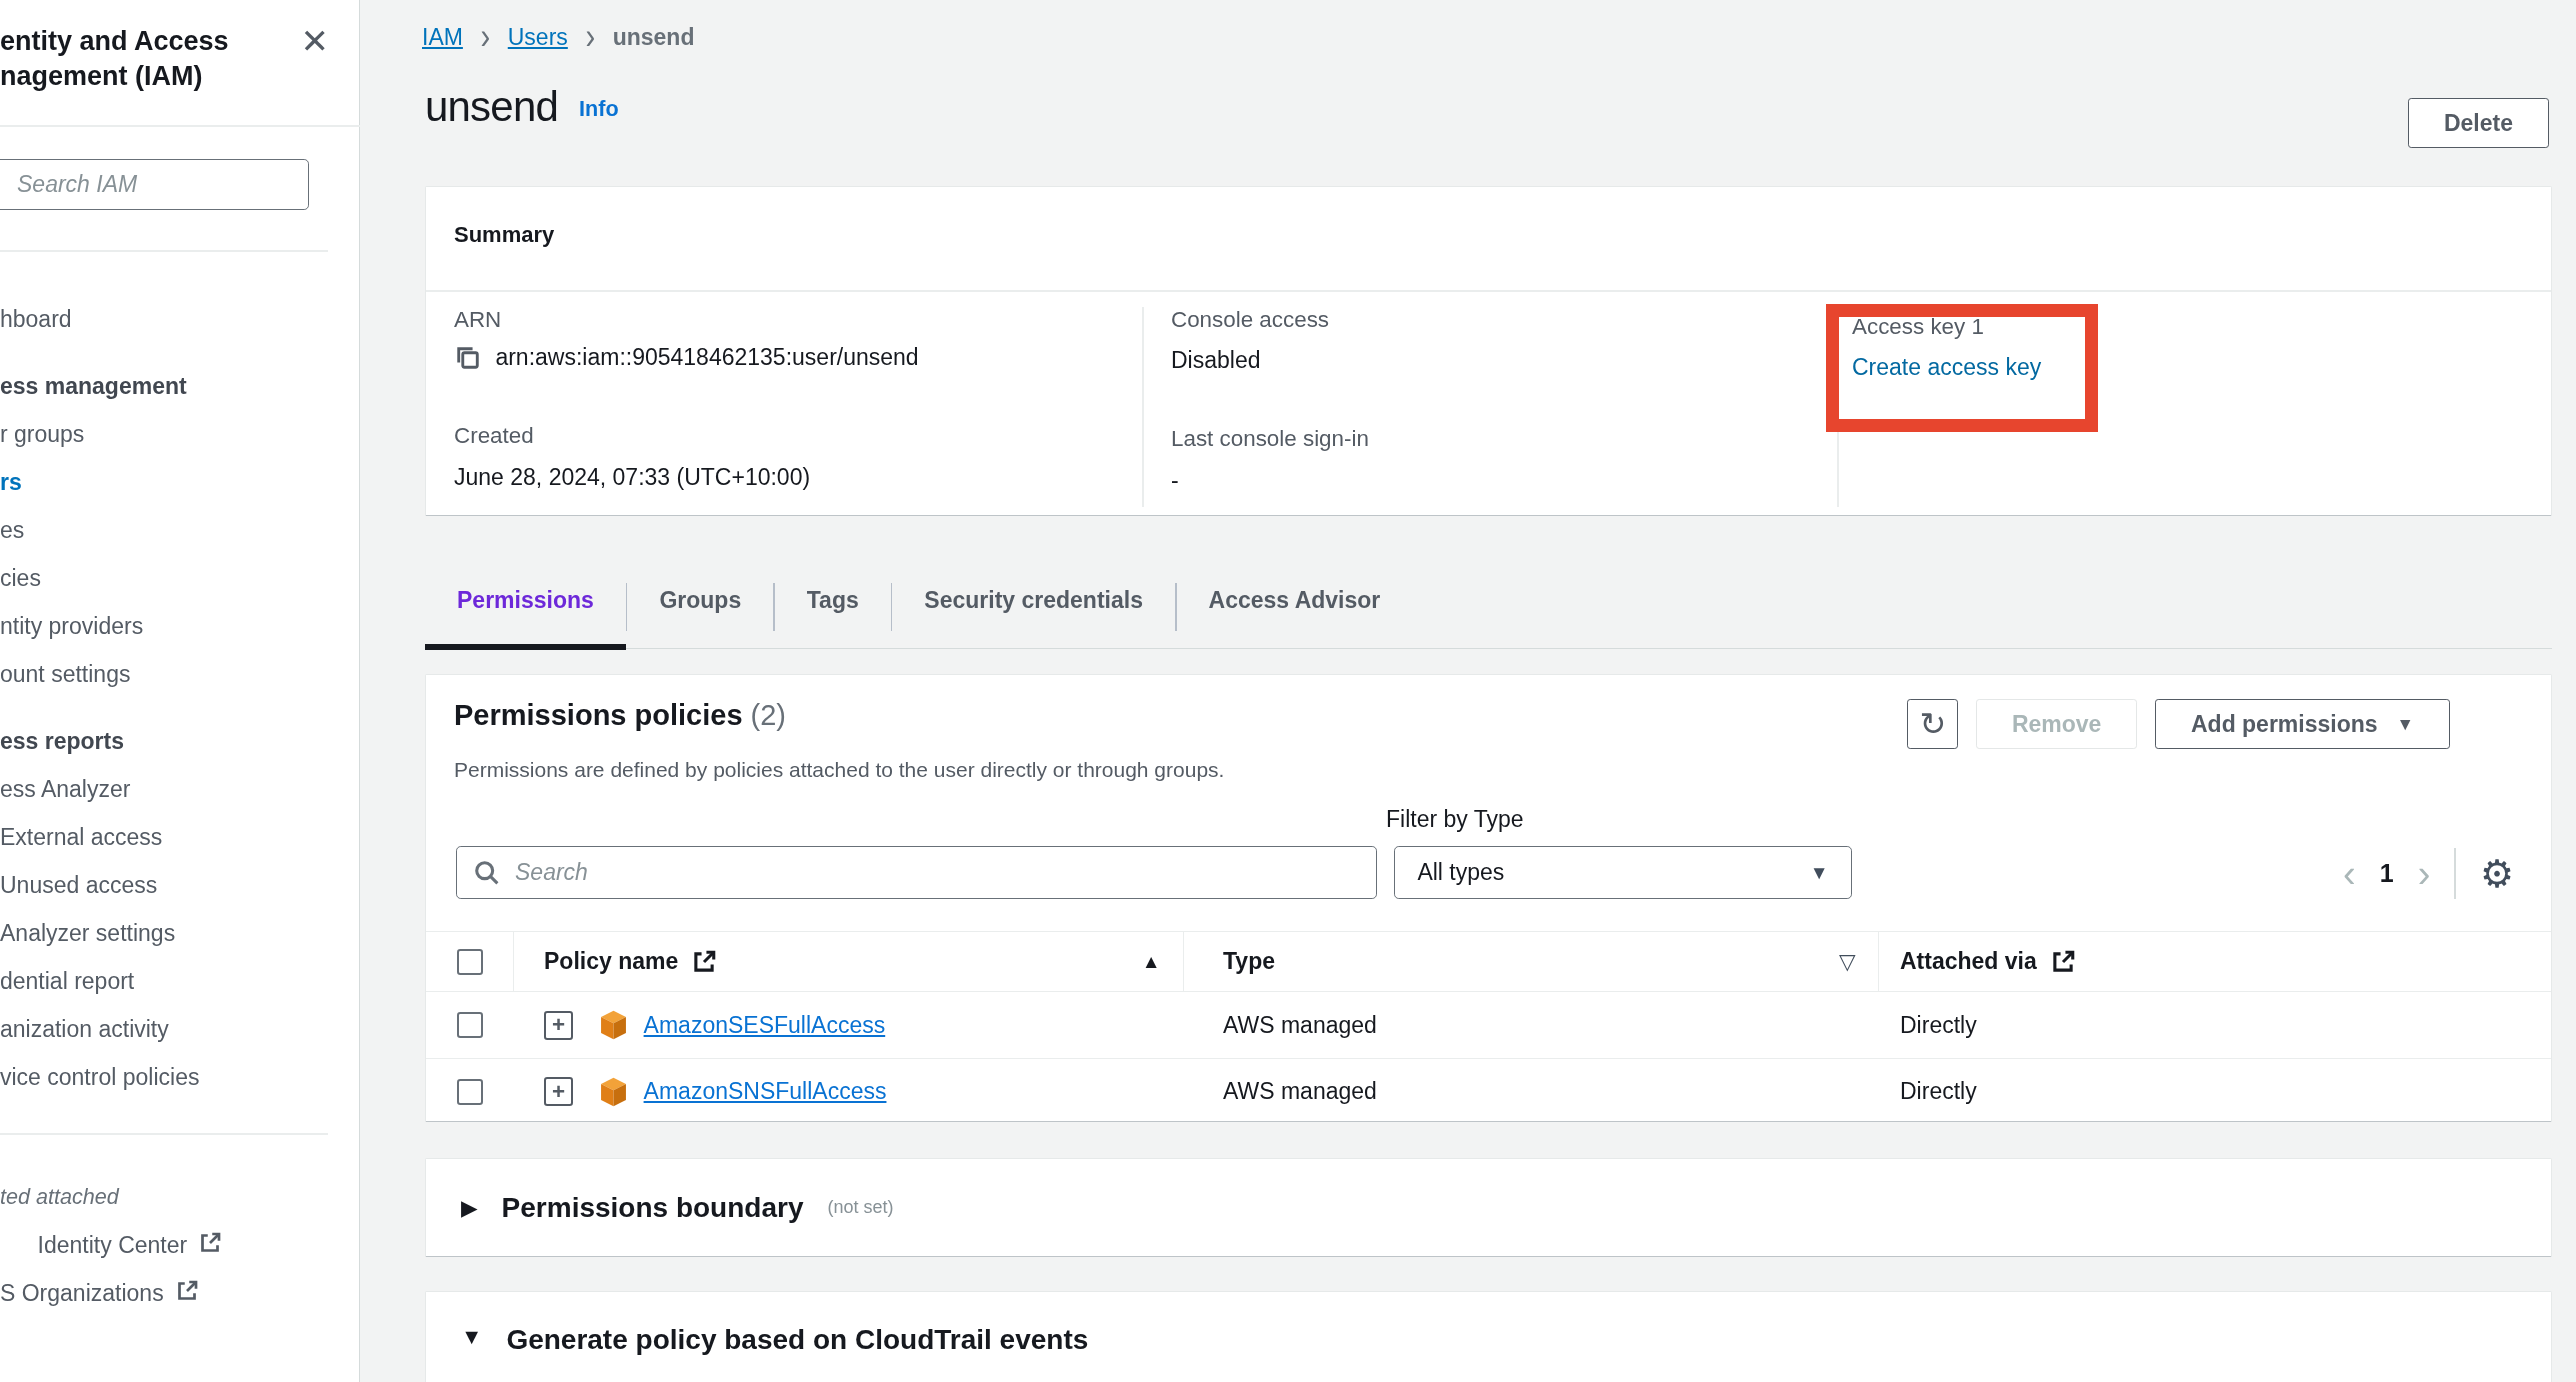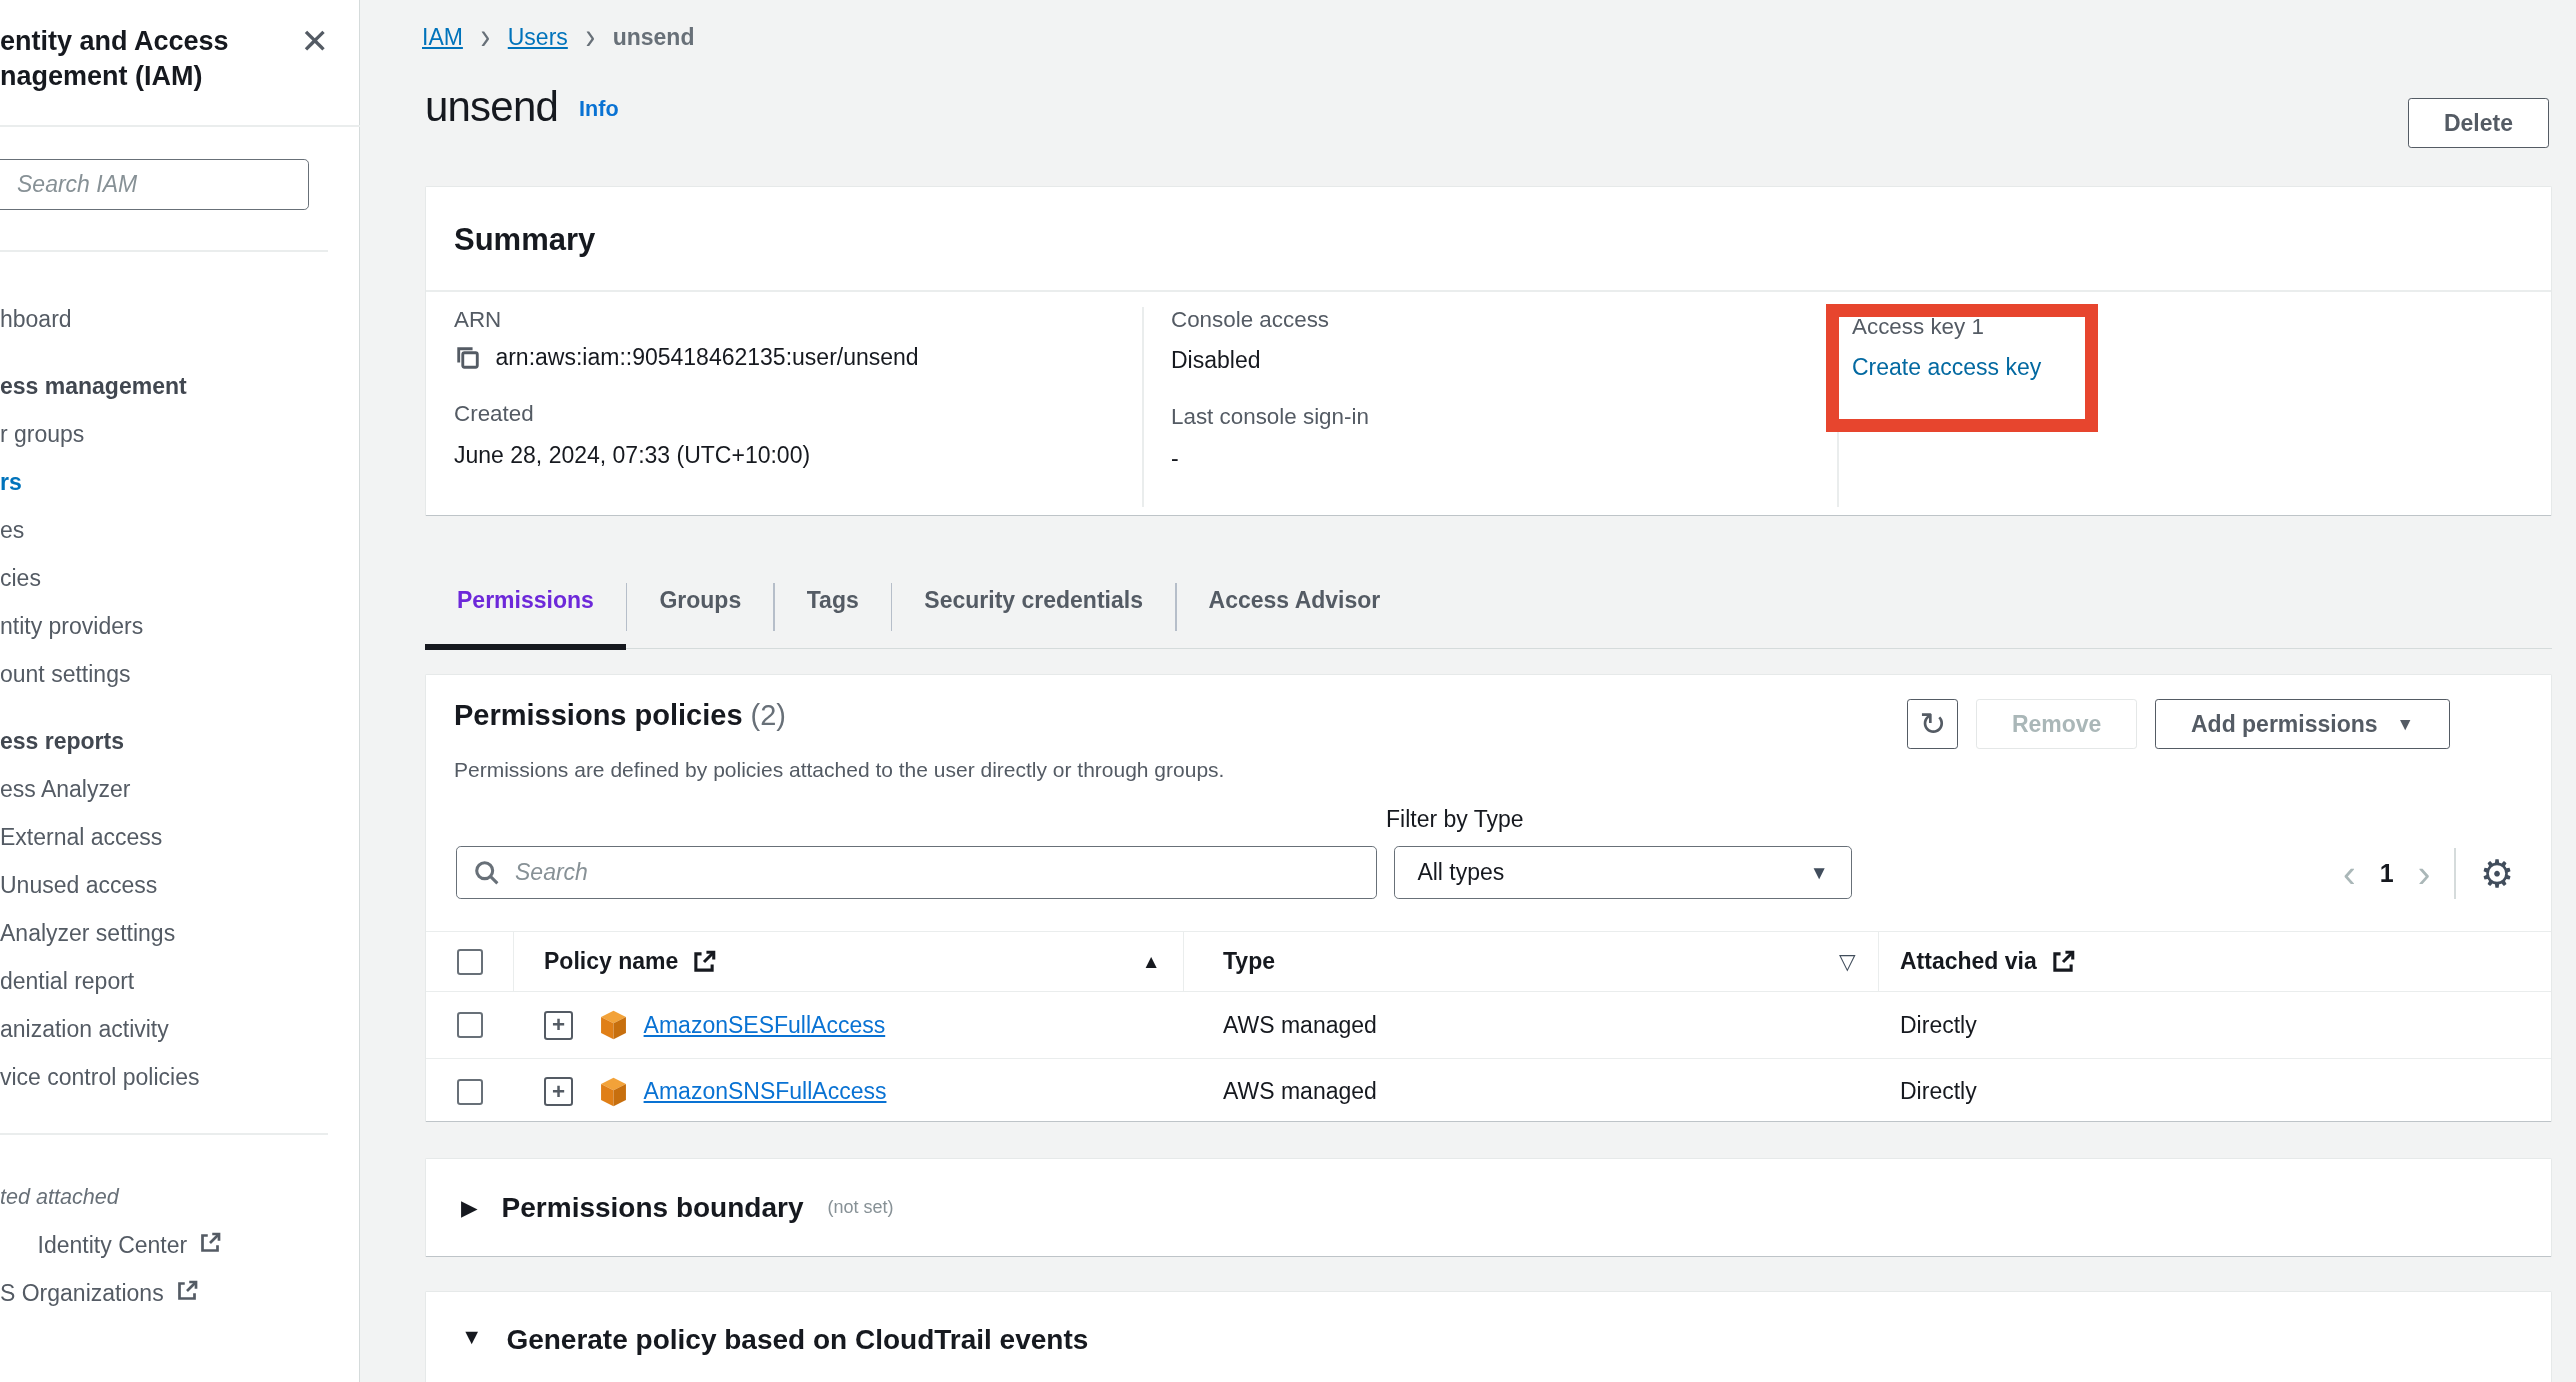--- a/index.html
+++ b/index.html
@@ -50,31 +50,31 @@
     color:#545b64; font-weight:700; font-size:23px; padding:0 35px; cursor:pointer; white-space:nowrap;
   }
   .btn.disabled { border-color:#e4e7e7; color:#aab7b8; cursor:default; }
   .btn .caret { font-size:17.6px; margin-left:19px; color:#545b64; }
   .btn-delete { position:absolute; right:27px; top:98px; }
 
   .card { position:absolute; background:#fff; border:1.6px solid #e6e9e9; border-bottom-color:#bec4c8; border-radius:1.6px; }
 
   
   .card-summary { left:425px; top:186px; width:2127px; height:330px; }
-  .summary-heading { position:absolute; left:28px; top:35px; font-size:31px; font-weight:700; }
+  .summary-heading { position:absolute; left:28px; top:35px; font-size:22px; font-weight:700; }
   .summary-divider { position:absolute; left:0; top:103px; width:100%; height:1.6px; background:#eaeded; }
   .col-divider { position:absolute; top:120px; height:200px; width:1.6px; background:#eaeded; }
   .field-label { font-size:22.4px; color:#545b64; }
   .field-value { font-size:23px; color:#16191f; }
   .sum-col1 { position:absolute; left:28px; top:120px; }
   .sum-col2 { position:absolute; left:745px; top:120px; }
   .sum-col3 { position:absolute; left:1426px; top:127px; }
   .arn-row { display:flex; align-items:center; gap:14.4px; margin-top:11.2px; }
   .field-row-value { margin-top:14.4px; }
-  .field-block2 { margin-top:30px; }
+  .field-block2 { margin-top:52px; }
   .link { color:#0369a1; cursor:pointer; }
   .annotation-box {
     position:absolute; left:1400px; top:117px; width:272px; height:128px;
     border:13px solid #e7452e; pointer-events:none;
   }
 
   
   .tabs { position:absolute; left:425px; top:561px; width:2127px; display:flex; align-items:stretch; border-bottom:1.6px solid #d5dbdb; }
   .tab { position:relative; padding:26.4px 32px 34px 32px; font-size:23px; font-weight:700; color:#545b64; cursor:pointer; white-space:nowrap; }
   .tab:first-child { padding-left:32px; }

